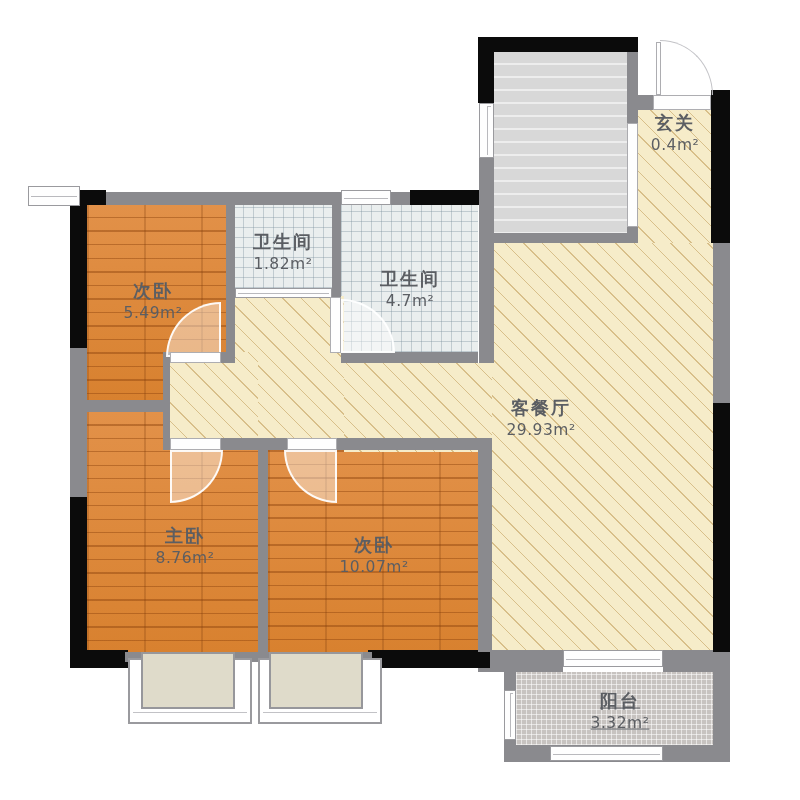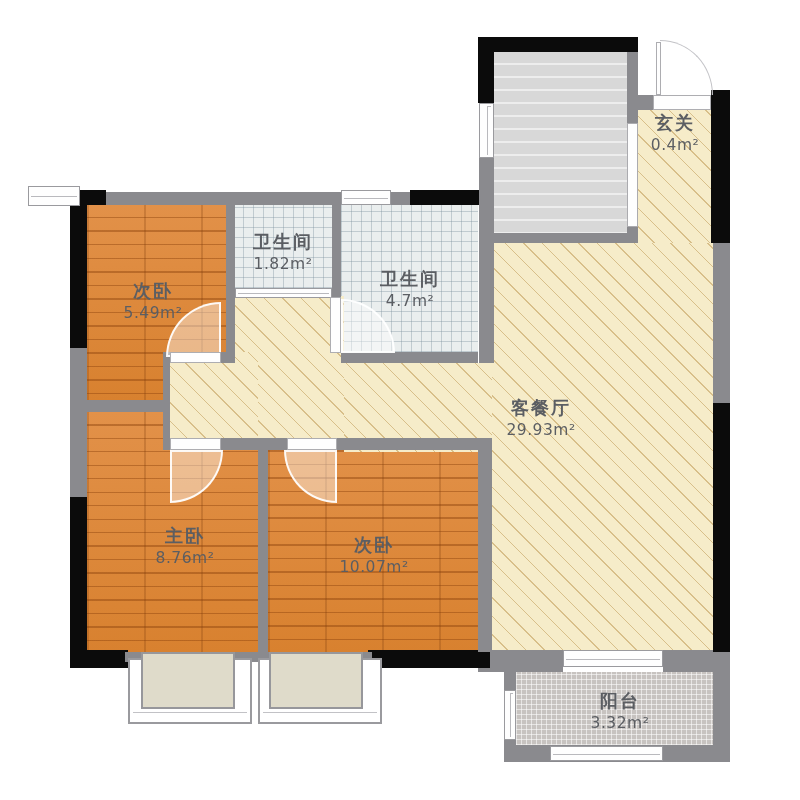--- a/index.html
+++ b/index.html
@@ -157,18 +157,18 @@
     <span class="ra">29.93m²</span>
   </div>
   <div class="label" style="left:169px;top:546px;margin-left:16px;">
     <span class="rn">主卧</span>
     <span class="ra">8.76m²</span>
   </div>
   <div class="label" style="left:374px;top:555px;">
     <span class="rn">次卧</span>
     <span class="ra">10.07m²</span>
   </div>
-  <div class="label" style="left:620px;top:711px;">
+  <div class="label" style="left:620px;top:711px;text-decoration:underline;">
     <span class="rn">阳台</span>
     <span class="ra">3.32m²</span>
   </div>
 
 </div>
 
 </body></html>

